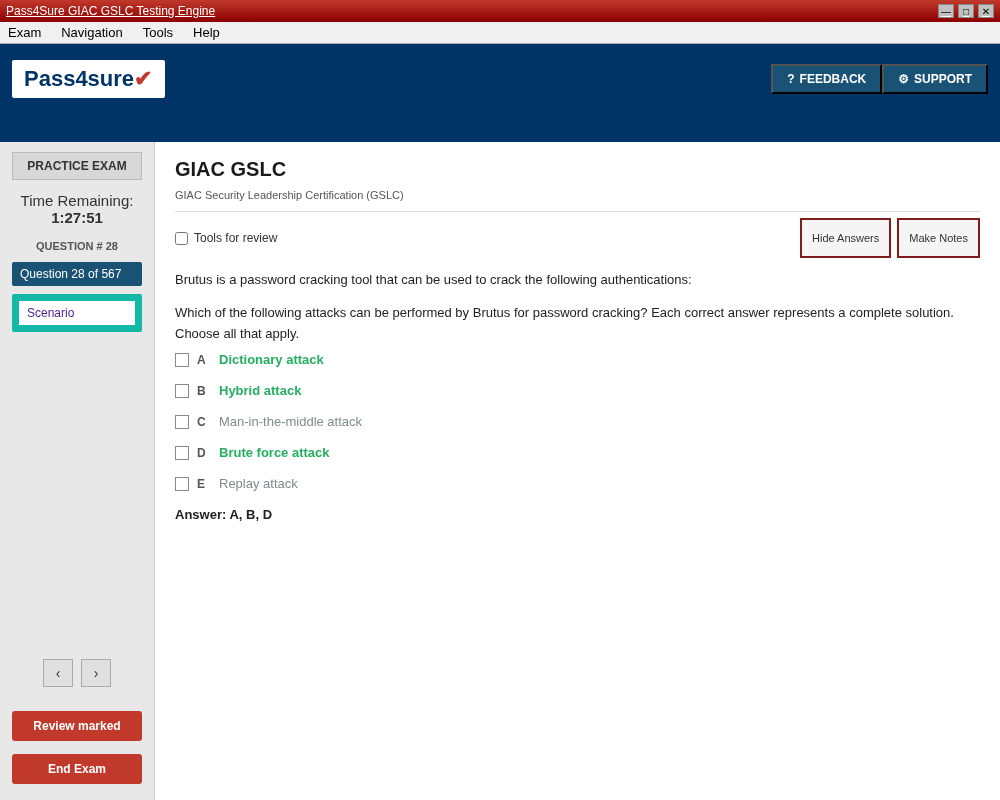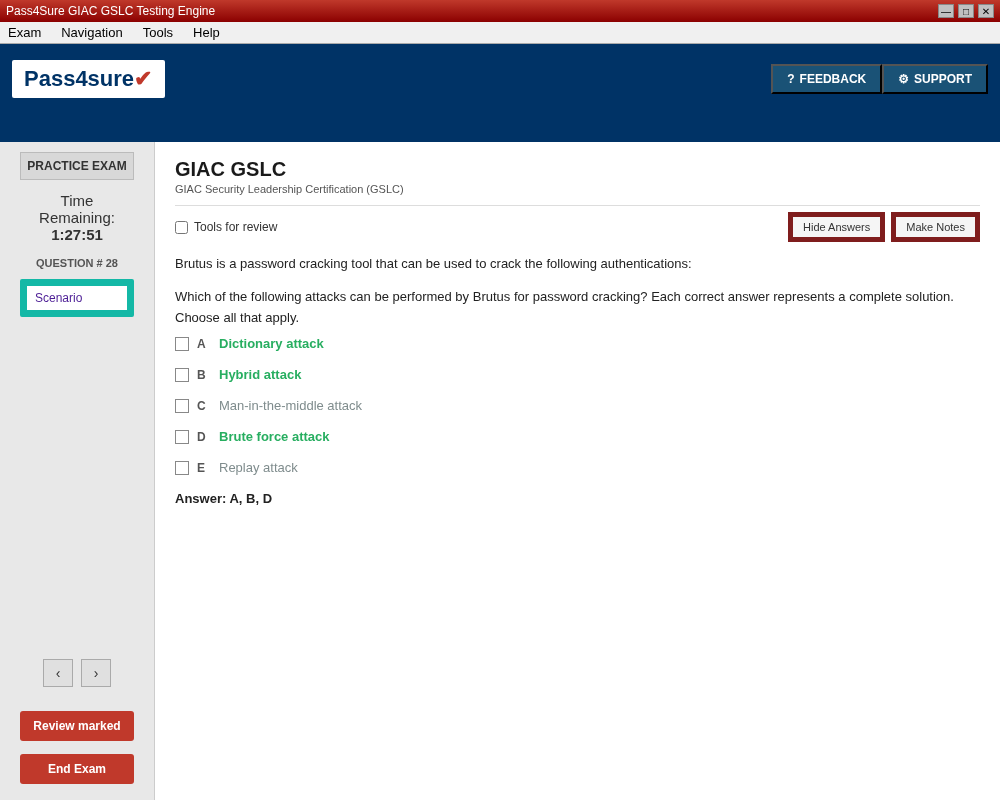--- a/index.html
+++ b/index.html
@@ -8,20 +8,21 @@
     
     #title-bar {
       background: linear-gradient(to bottom, #c0392b, #8b0000);
       color: white;
       font-size: 12px;
       padding: 3px 6px;
       display: flex;
       align-items: center;
       justify-content: space-between;
       height: 22px;
+      text-decoration: underline;
     }
     #title-bar-left { display: flex; align-items: center; gap: 6px; }
     #title-bar-controls { display: flex; gap: 4px; }
     .title-btn {
       width: 16px; height: 14px; background: #c0c0c0; border: 1px solid #888;
       font-size: 10px; display: flex; align-items: center; justify-content: center;
       cursor: pointer; color: #000;
     }
 
     
@@ -87,21 +88,21 @@
       align-items: center;
     }
 
     
     #sidebar {
       width: 155px;
       background: #e8e8e8;
       border-right: 1px solid #ccc;
       display: flex;
       flex-direction: column;
-      padding: 10px 20px;
+      padding: 10px 12px;
       gap: 8px;
       flex-shrink: 0;
     }
     #practice-exam-label {
       text-align: center;
       font-weight: bold;
       font-size: 12px;
       color: #333;
       padding: 6px;
       background: #d8d8d8;
@@ -176,42 +177,42 @@
       flex: 1;
       background: white;
       overflow-y: auto;
       padding: 16px 20px;
     }
 
     #exam-title {
       font-size: 20px;
       font-weight: bold;
       color: #1a1a1a;
-      margin-bottom: 2px;
+      margin-bottom: 8px;
     }
     #exam-subtitle {
       font-size: 11px;
       color: #555;
       margin-bottom: 10px;
     }
 
     #mark-review-row {
       display: flex;
       align-items: center;
       justify-content: space-between;
       margin-bottom: 12px;
     }
     #mark-review-left { display: flex; align-items: center; gap: 6px; font-size: 12px; color: #333; }
 
     #action-buttons { display: flex; gap: 6px; }
     .action-btn {
-      padding: 4px 10px;
+      padding: 12px 10px;
       font-size: 11px;
       background: #f5f5f5;
-      border: 5px solid #7f1d1d;
+      border: 2px solid #7f1d1d;
       cursor: pointer;
       color: #333;
     }
 
     #question-body { font-size: 13px; color: #222; line-height: 1.6; }
     #question-body p { margin-bottom: 8px; }
     #auth-list { margin: 8px 0 8px 12px; line-height: 1.8; }
 
     #question-instruction { margin: 12px 0 16px 0; font-size: 13px; }
 
@@ -298,20 +299,21 @@
   <div id="sidebar">
     <div id="practice-exam-label">PRACTICE EXAM</div>
 
     <div id="time-remaining-box">
       <div>Time Remaining:</div>
       <div style="font-weight:bold;">1:27:51</div>
     </div>
 
     <div id="question-number-label">QUESTION # 28</div>
 
+    <div class="sidebar-nav-item active">Question 28 of 567</div>
     <div class="sidebar-nav-item">Scenario</div>
 
     <div style="flex:1;"></div>
 
     <div id="nav-arrows">
       <div class="nav-arrow">‹</div>
       <div class="nav-arrow">›</div>
     </div>
 
     <div id="sidebar-bottom">

